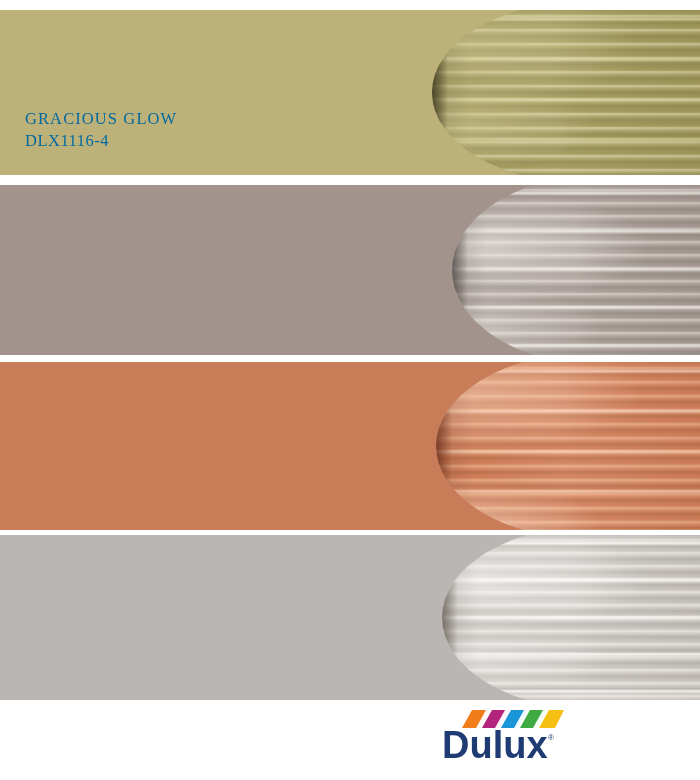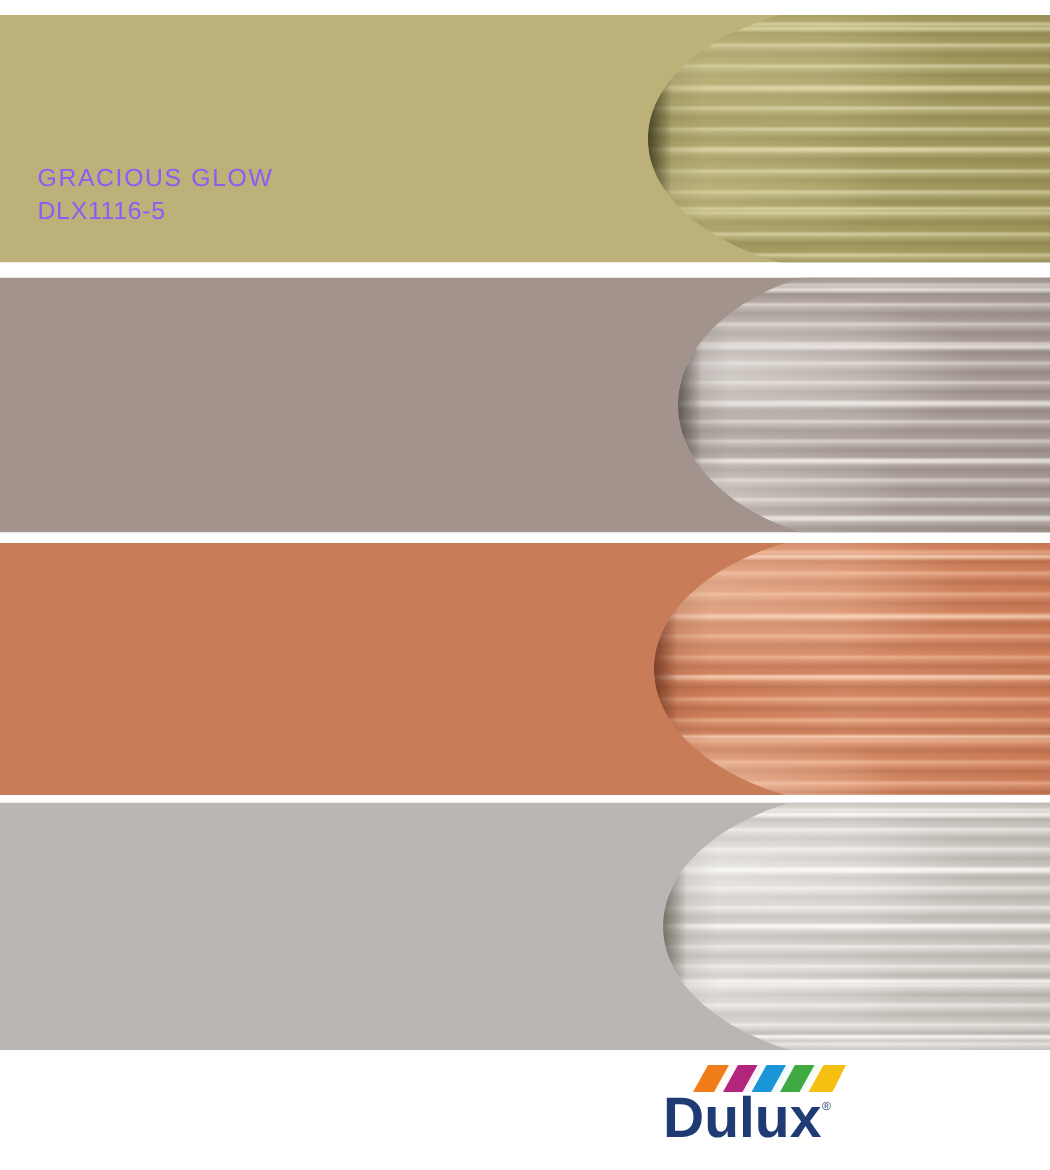--- a/index.html
+++ b/index.html
@@ -79,21 +79,22 @@
   }
   .paint-sheen {
     position: absolute;
     inset: 0;
   }
 
   
   .label-block {
     position: absolute;
     left: 25px;
-    color: #8b5cf6;
+    color: #0369a1;
+    font-family: Liberation Serif, serif;
   }
   .color-name {
     font-size: 16.5px;
     letter-spacing: 1.1px;
     line-height: 22px;
     font-weight: 400;
     white-space: nowrap;
   }
   .color-code {
     font-size: 16.5px;
@@ -150,21 +151,21 @@
               radial-gradient(90% 40% at 2% 68%, rgba(222,214,164,0.60), rgba(222,214,164,0) 65%);"></div>
         <div class="paint-sheen" style="background:linear-gradient(
               to right, rgba(110,104,58,0.35), rgba(110,104,58,0.05) 14%,
               rgba(255,255,255,0.05) 45%, rgba(110,104,58,0.10));"></div>
         <div class="paint-edge" style="background:linear-gradient(
               to right, rgba(60,55,28,0.85), rgba(60,55,28,0.0));"></div>
       </div>
     </div>
     <div class="label-block" style="top:98px;">
       <div class="color-name">GRACIOUS GLOW</div>
-      <div class="color-code">DLX1116-5</div>
+      <div class="color-code">DLX1116-4</div>
     </div>
   </div>
 
   <div class="band" style="top:185px;height:170px;">
     <div class="band-flat" style="background:#a2938c;"></div>
     <div class="paint" style="left:452px;">
       <div class="paint-body">
         <div class="paint-base" style="background:#a99d96;"></div>
         <div class="paint-ridges" style="background:repeating-linear-gradient(
               to bottom,

